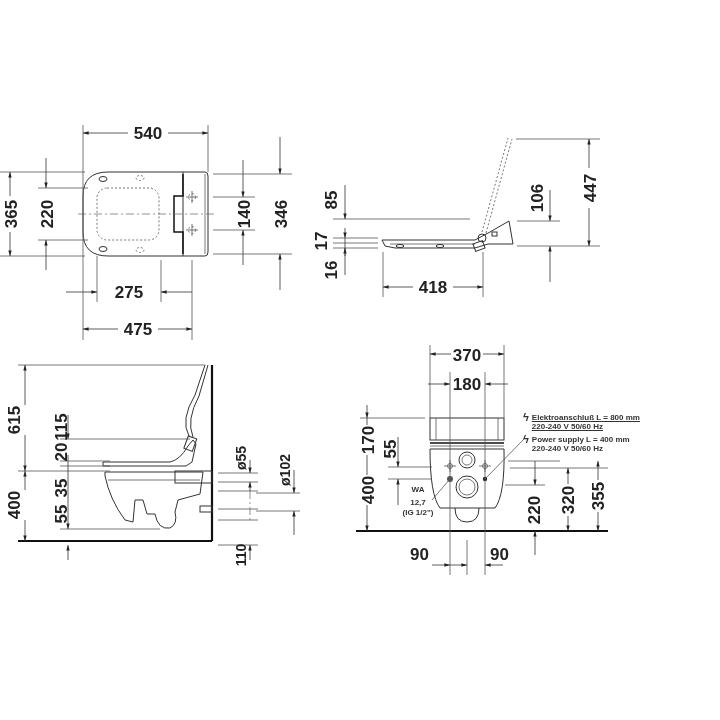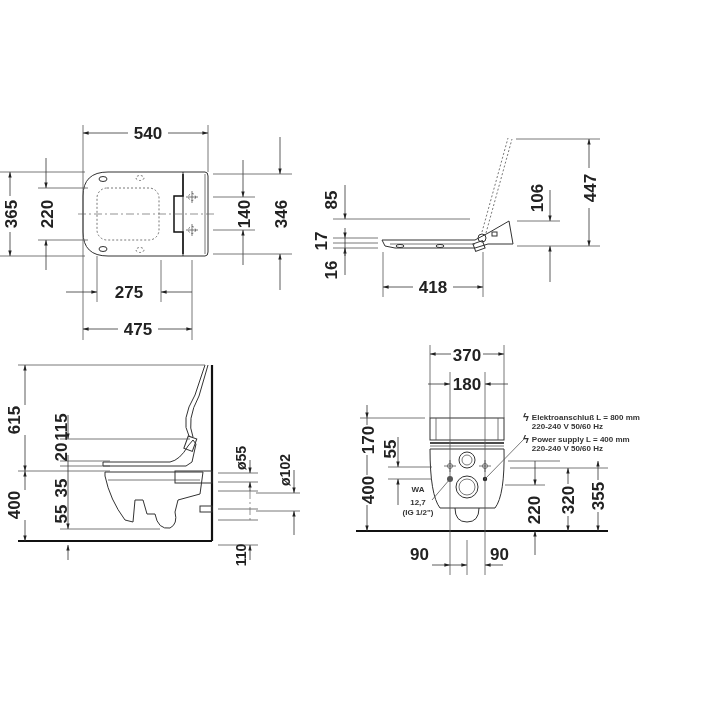--- a/index.html
+++ b/index.html
@@ -277,21 +277,21 @@
 
     <line class="dim" x1="432" y1="565" x2="450" y2="565" marker-end="url(#ar)"></line>
     <line class="dim" x1="450" y1="565" x2="467" y2="565" marker-end="url(#ar)"></line>
     <line class="dim" x1="503" y1="565" x2="485" y2="565" marker-end="url(#ar)"></line>
     <text class="dimtext" x="429" y="560" text-anchor="end">90</text>
     <text class="dimtext" x="490" y="560" text-anchor="start">90</text>
   </g>
 </svg>
 
 <div class="note" style="left:523px; top:413px;">
-  <span class="bolt">ϟ</span><span style="display:inline-block;">
+  <span class="bolt">ϟ</span><span style="display:inline-block;text-decoration:underline;">
     <span>Elektroanschluß L = 800 mm</span><br>
     <span>220-240 V  50/60 Hz</span>
   </span>
 </div>
 <div class="note" style="left:523px; top:435px;">
   <span class="bolt">ϟ</span><span style="display:inline-block;">
     <span>Power supply L = 400 mm</span><br>
     <span>220-240 V  50/60 Hz</span>
   </span>
 </div>

